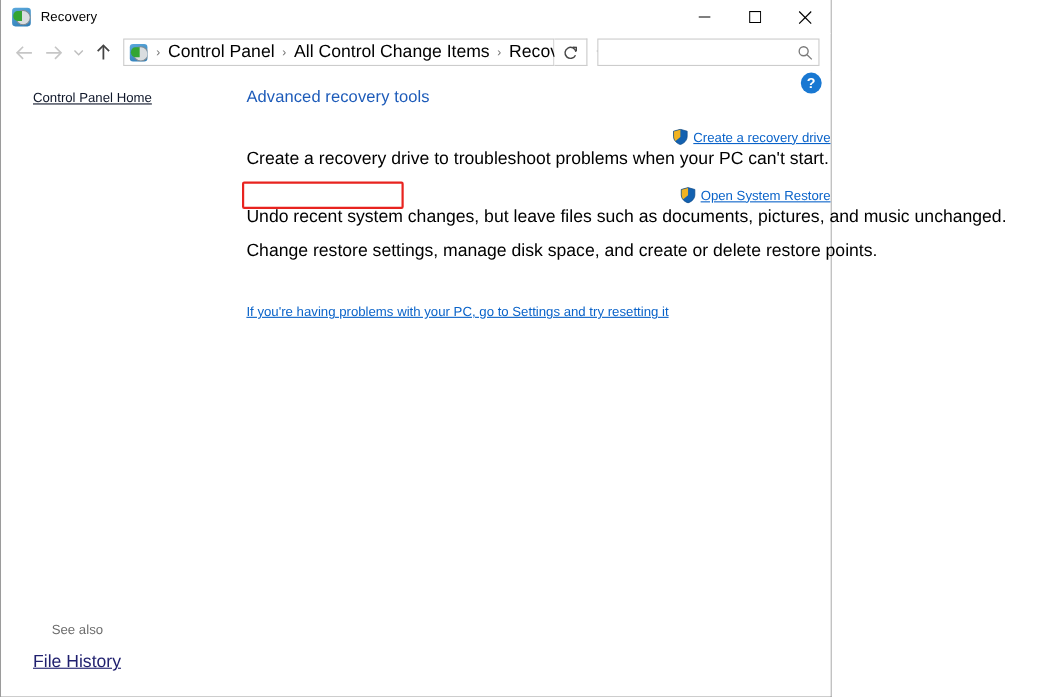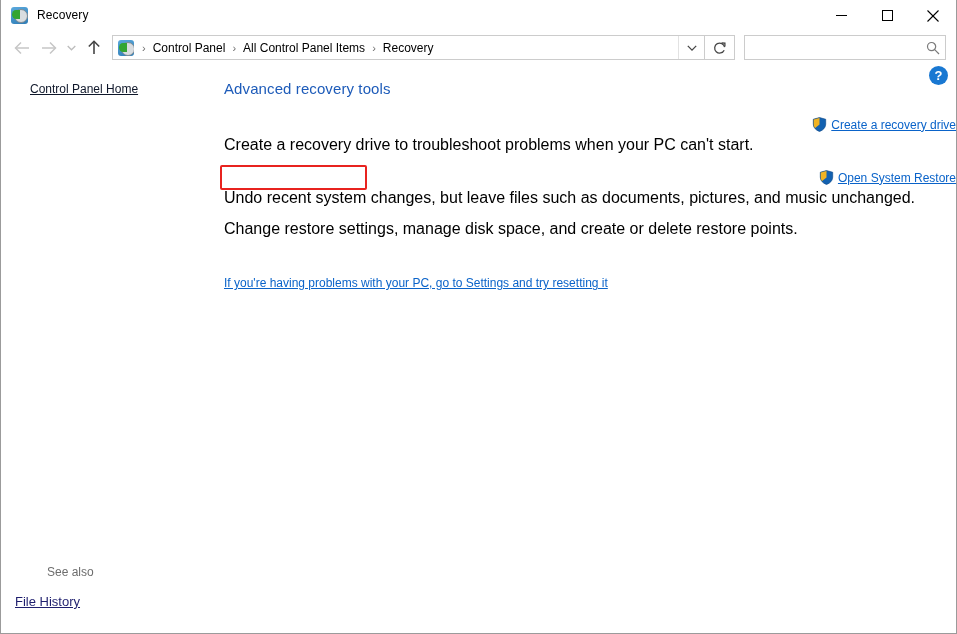--- a/index.html
+++ b/index.html
@@ -7,21 +7,21 @@
   html, body {
     width: 957px;
     height: 634px;
     background: #ffffff;
     font-family: "Liberation Sans", sans-serif;
     overflow: hidden;
   }
 
   .window {
     position: relative;
-    width: 957px;
+    width: 756px;
     height: 634px;
     background: #ffffff;
     border: 1px solid #9b9b9b;
     border-top: none;
     display: flex;
     flex-direction: column;
   }
 
   
   .titlebar {
@@ -121,21 +121,21 @@
     align-items: center;
     min-width: 0;
   }
   .crumb-icon {
     width: 16px; height: 16px;
     margin: 0 4px 0 5px;
     flex: none;
   }
   .crumb-icon .recovery-glyph { width: 16px; height: 16px; }
   .crumb {
-    font-size: 12px;
+    font-size: 16px;
     color: #000000;
     padding: 0 3px;
     white-space: nowrap;
   }
   .crumb-sep {
     color: #6d6d6d;
     font-size: 11px;
     padding: 0 4px;
     user-select: none;
   }
@@ -210,23 +210,23 @@
     width: 100%;
   }
   .see-also-label {
     font-size: 12px;
     color: #6d6d6d;
     padding-left: 46px;
     line-height: 18px;
     display: block;
   }
   .see-also-link {
-    font-size: 13px;
+    font-size: 16px;
     color: #1f1f6e;
-    padding-left: 14px;
+    padding-left: 29px;
     line-height: 18px;
     display: block;
     margin-top: 12px;
   }
 
   .content {
     flex: 1;
     position: relative;
     padding-top: 16px;
     min-width: 0;
@@ -369,21 +369,21 @@
       </svg>
     </div>
 
     <div class="crumbbar">
       <div class="crumb-icon">
         <div class="recovery-glyph"></div>
       </div>
       <span class="crumb-sep">›</span>
       <span class="crumb">Control Panel</span>
       <span class="crumb-sep">›</span>
-      <span class="crumb">All Control Panel Items</span>
+      <span class="crumb">All Control Change Items</span>
       <span class="crumb-sep">›</span>
       <span class="crumb">Recovery</span>
       <span class="crumb-spacer"></span>
       <div class="crumb-dropdown">
         <svg width="10" height="6" viewBox="0 0 10 6">
             <path d="M0.8 0.9 L5 5.1 L9.2 0.9" fill="none" stroke="#464646" stroke-width="1.3"></path>
           </svg>
       </div>
     </div>
 

